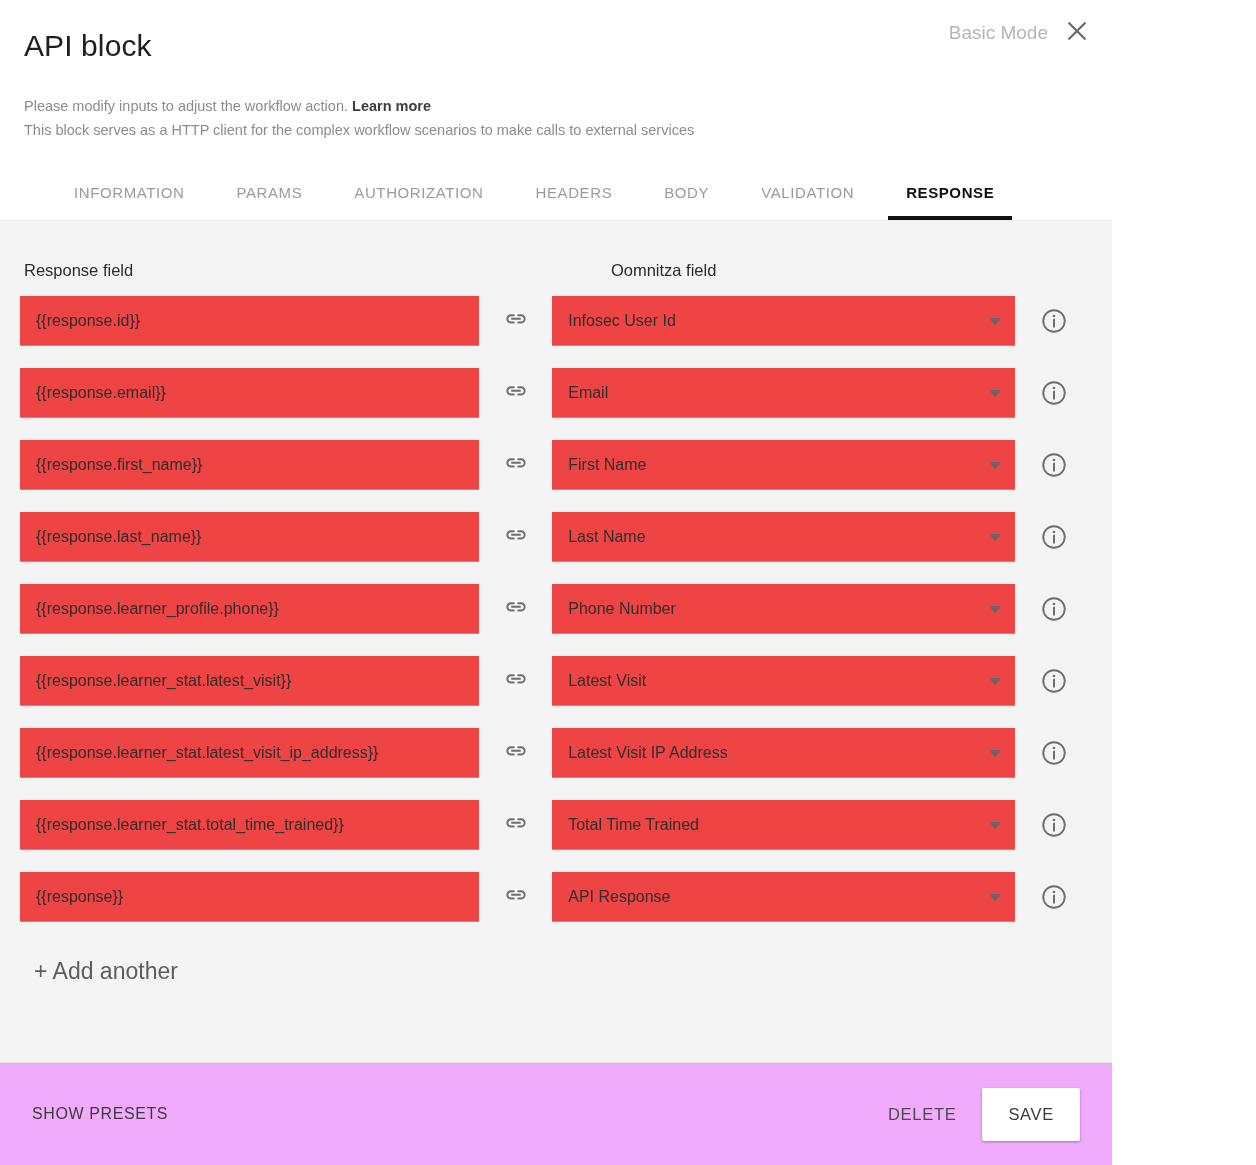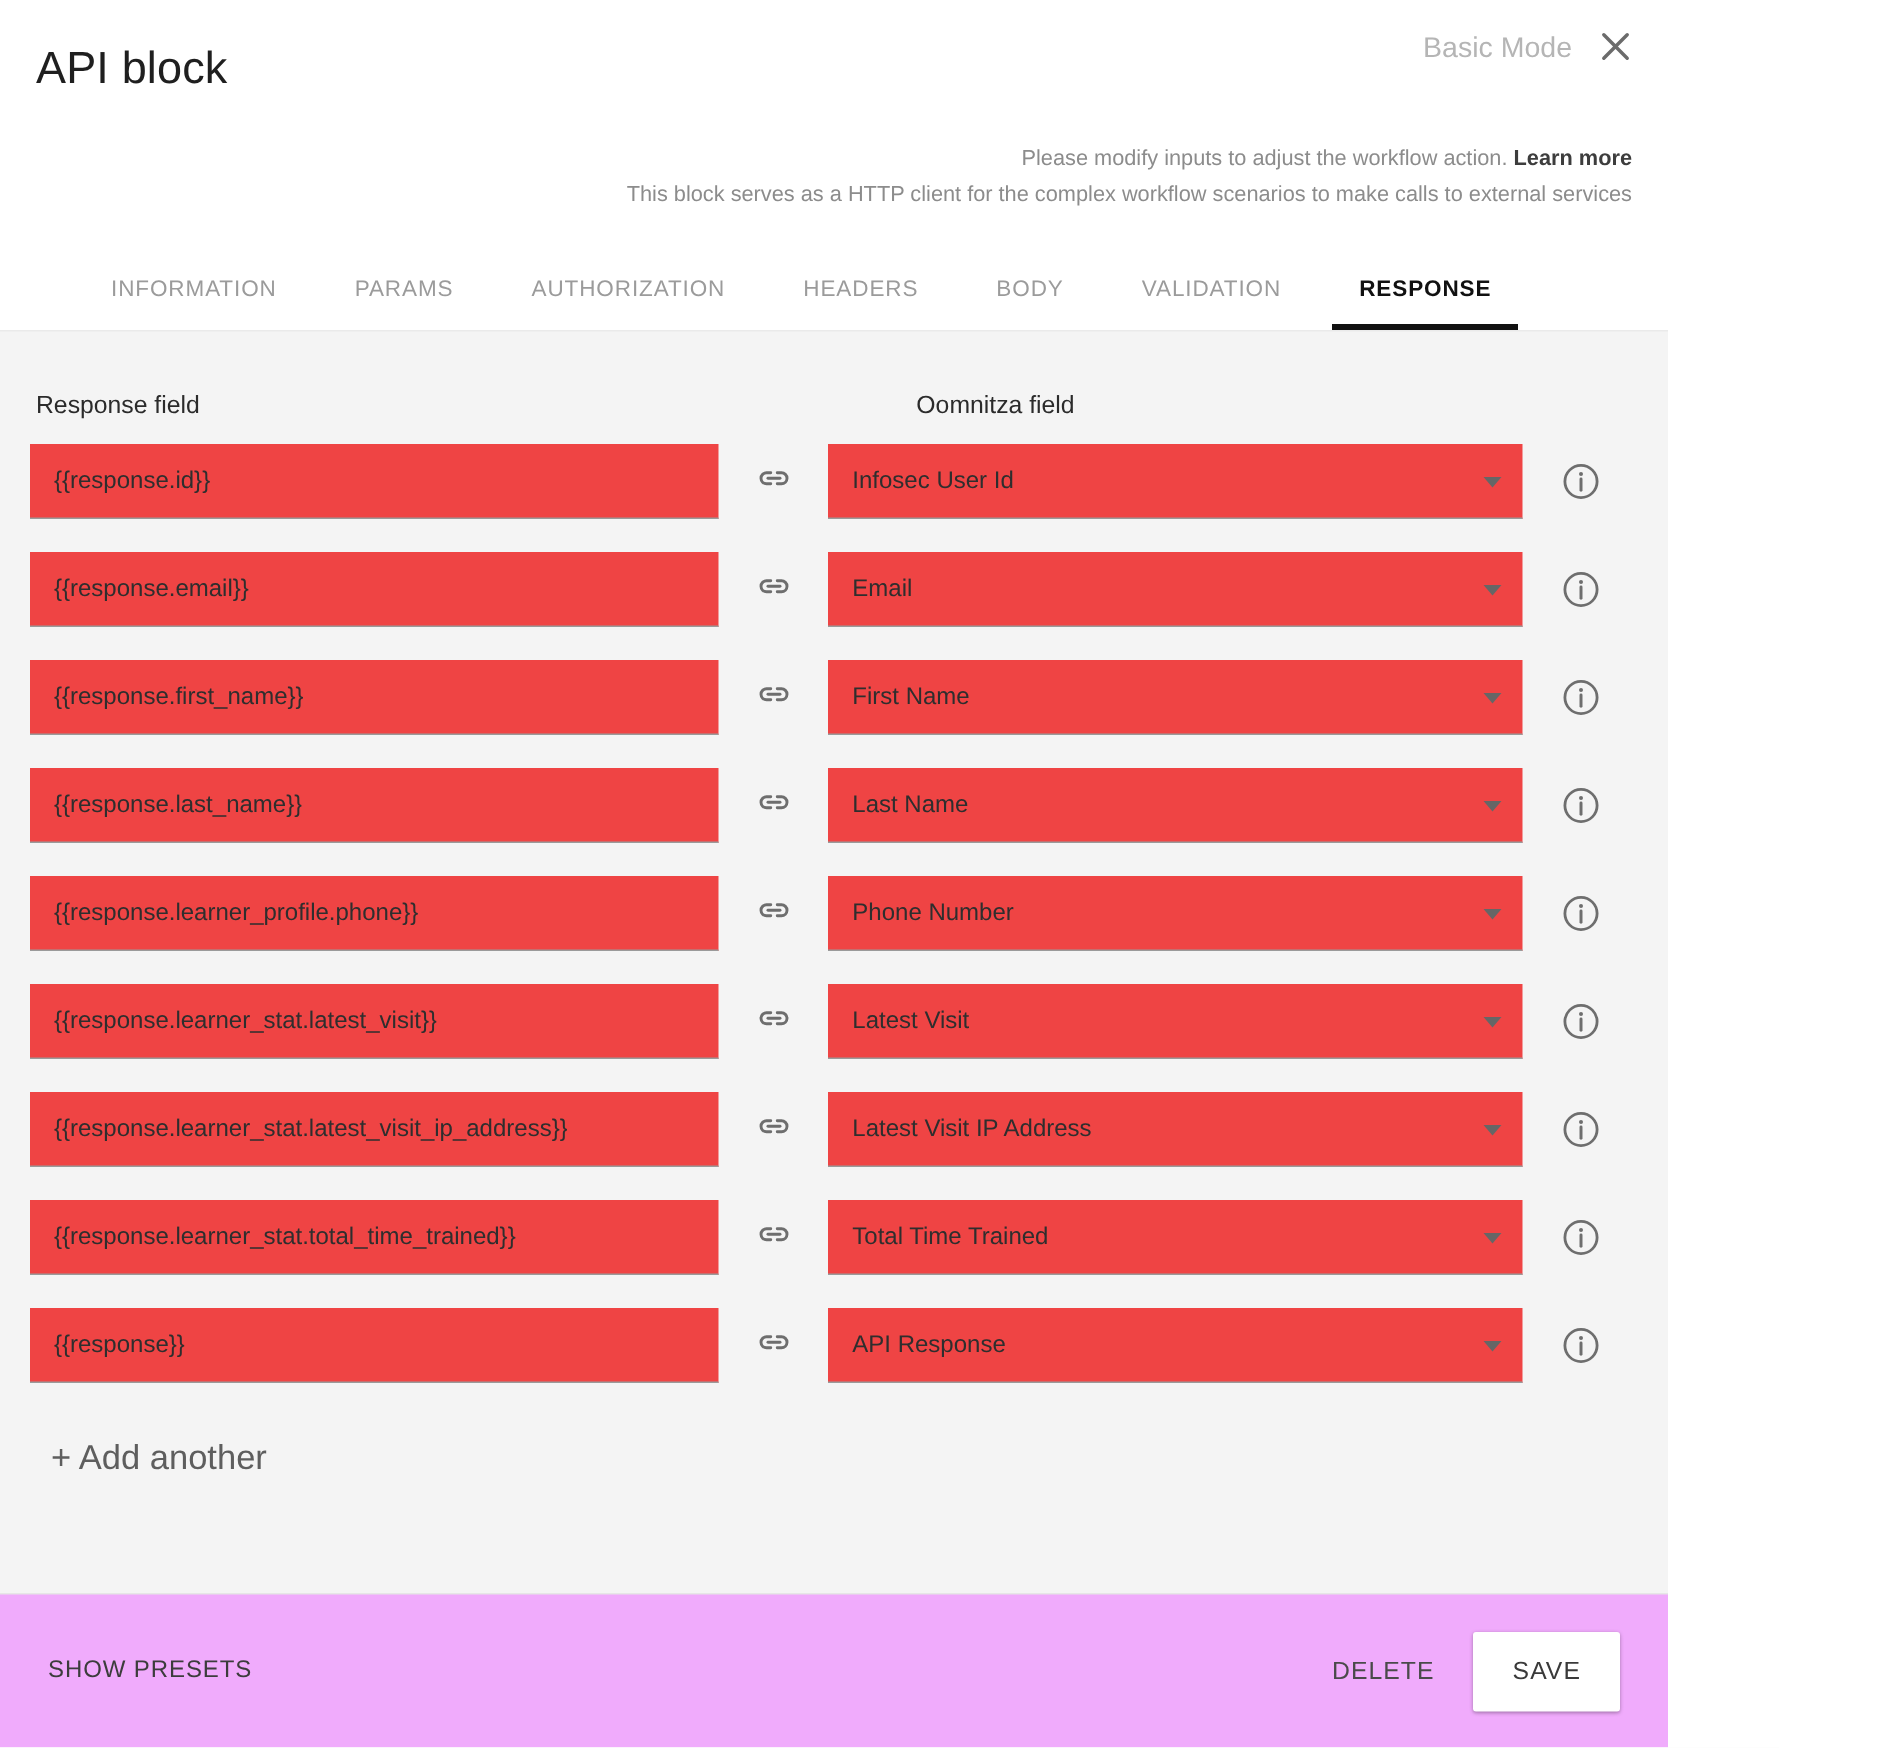--- a/index.html
+++ b/index.html
@@ -50,21 +50,20 @@
     cursor: pointer;
     color: #6b6b6b;
   }
   .close-btn svg { display: block; }
 
   .subtitle {
     margin-top: 30px;
     font-size: 14.5px;
     color: #8c8c8c;
     line-height: 24px;
-    text-align: right;
   }
   .subtitle .learn-more {
     color: #3d3d3d;
     font-weight: 700;
     cursor: pointer;
     text-decoration: none;
   }
 
   
   .tabs {

